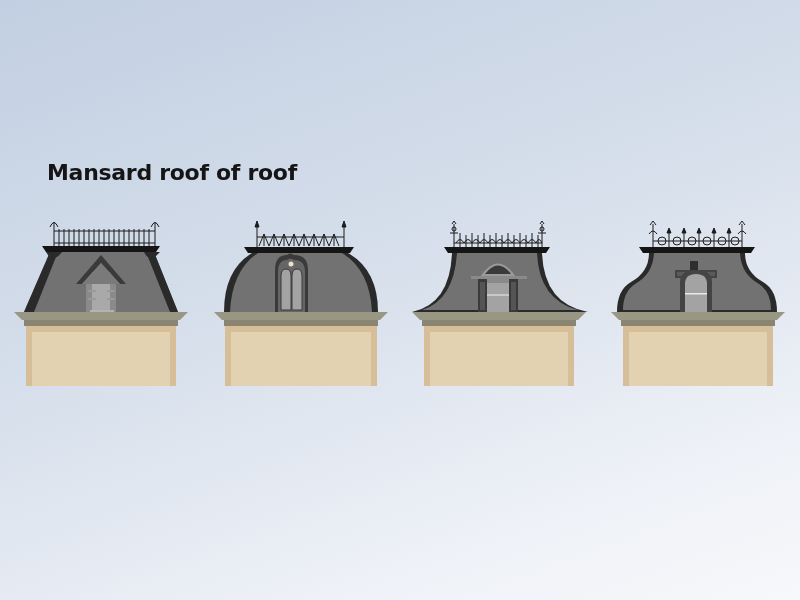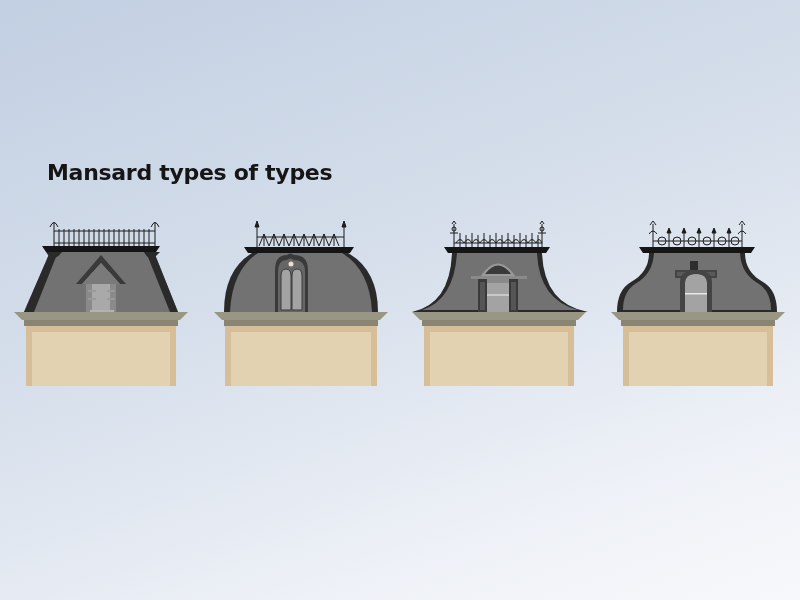--- a/index.html
+++ b/index.html
@@ -12,21 +12,21 @@
     position: absolute; left: 47px; top: 160px;
     font-family: "DejaVu Sans", sans-serif; font-weight: bold;
     font-size: 22px; color: #151515; letter-spacing: -0.3px;
   }
   .roof { position: absolute; top: 210px; width: 190px; height: 185px; }
   .roof svg { display: block; width: 190px; height: 185px; }
 </style>
 </head>
 <body>
 
-<div class="title">Mansard types of types</div>
+<div class="title">Mansard roof of roof</div>
 
 <div class="roof" style="left:10px;">
 <svg viewBox="0 0 190 185">
 
   <g stroke="#1c1c1c" stroke-width="1" fill="none">
     <line x1="44" y1="21" x2="145" y2="21"></line>
     <line x1="44" y1="33" x2="145" y2="33"></line>
     <g>
       <line x1="44" y1="12" x2="44" y2="36"></line>
           <line x1="145" y1="12" x2="145" y2="36"></line>

